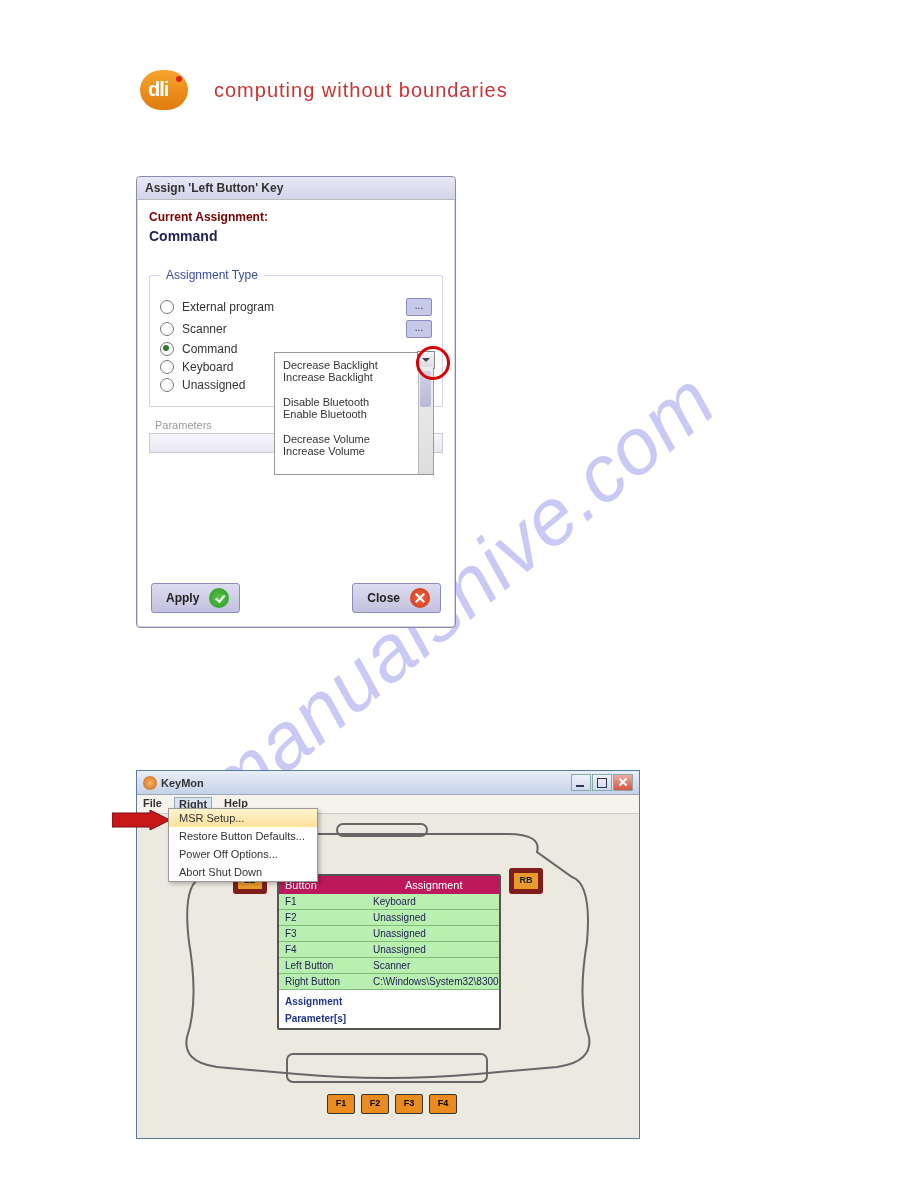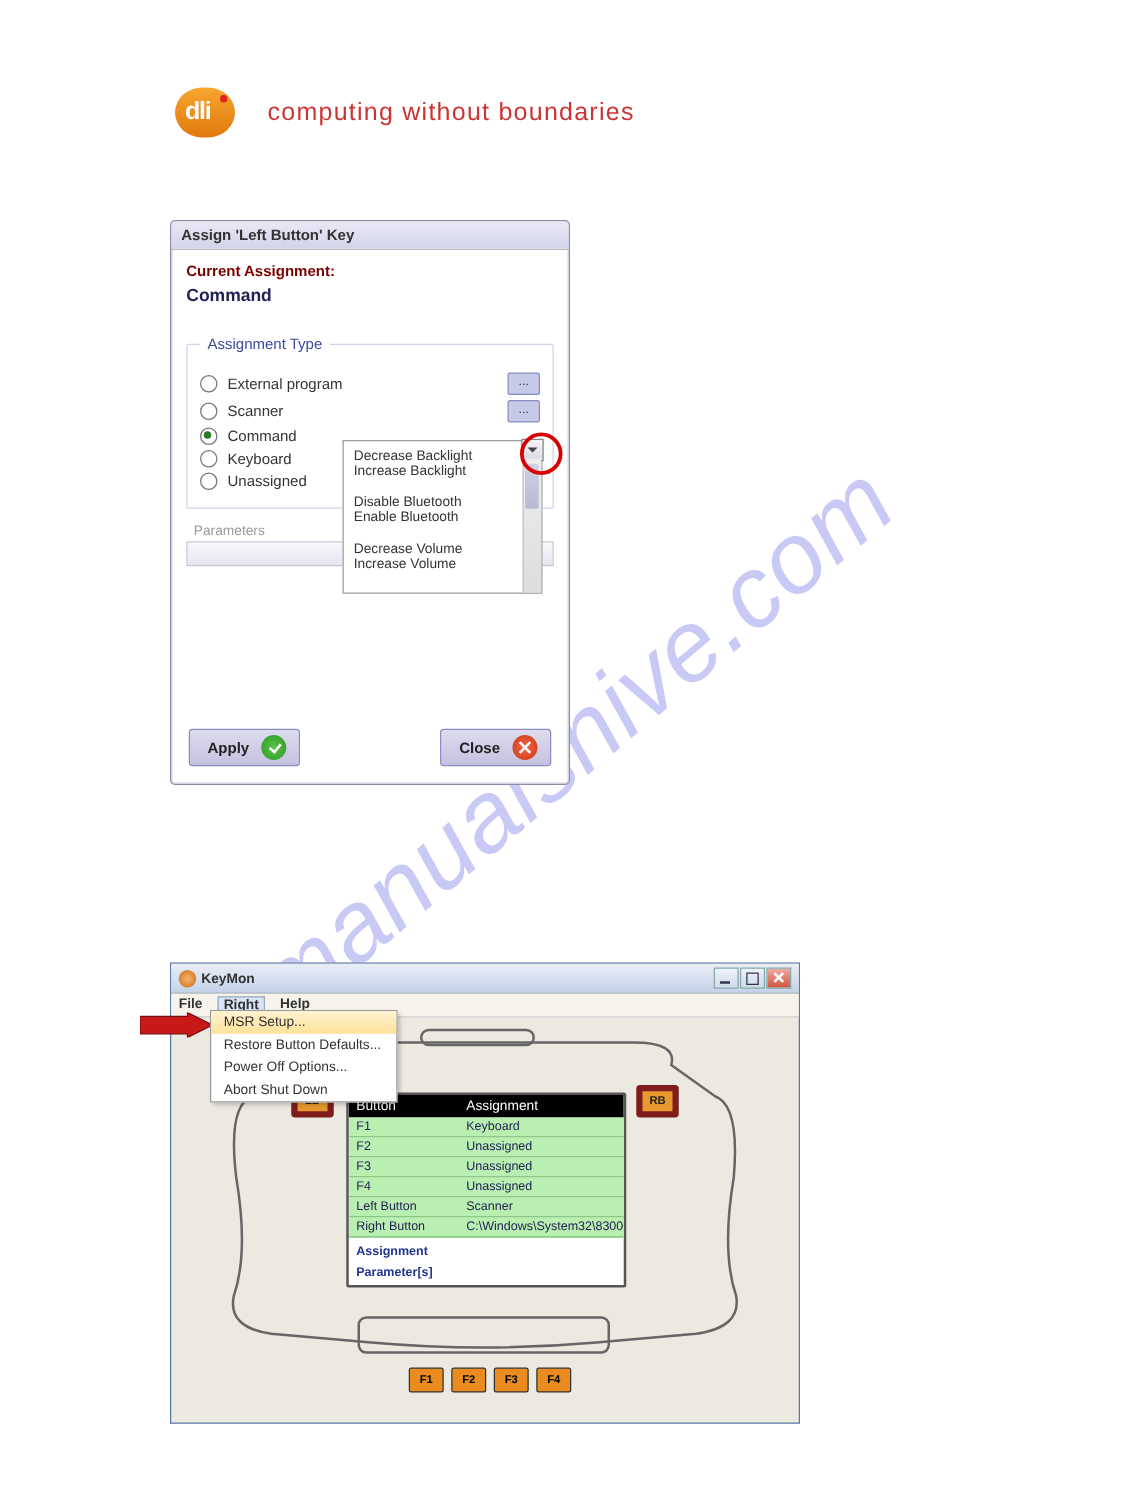--- a/index.html
+++ b/index.html
@@ -76,21 +76,21 @@
   .mi + .mi { }
 
   .device-area { padding:14px 20px 20px; position:relative; height:290px;}
   .device-outline{ position:absolute; left:40px; top:8px; width:420px; height:270px;}
   .device-outline svg{width:100%;height:100%;}
 
   .lb-chip,.rb-chip{ position:absolute; top:54px; width:24px; height:16px; background:#e99a2e; border:5px solid #7f1d1d; border-radius:3px; font-size:9px; font-weight:bold; text-align:center; line-height:15px; color:#222;}
   .lb-chip{ left:96px;} .rb-chip{ right:96px;}
 
   .screen{ position:absolute; left:140px; top:60px; width:220px; height:152px; border:2px solid #555; border-radius:2px; background:#fff; overflow:hidden;}
-  .tbl-h { display:flex; background:#000000; color:#fff; font-size:11px;}
+  .tbl-h { display:flex; background:#be185d; color:#fff; font-size:11px;gap:32px;}
   .tbl-h .c1{ width:76px; padding:3px 6px;} .tbl-h .c2{ flex:1; padding:3px 6px;}
   .tbl-r { display:flex; background:#b9efb0; border-bottom:1px solid #7dbb76; color:#225; font-size:10px;}
   .tbl-r .c1{ width:76px; padding:2px 6px;} .tbl-r .c2{ flex:1; padding:2px 6px; white-space:nowrap; overflow:hidden;}
   .meta{ padding:6px 6px 0; color:#20338f; font-weight:bold; font-size:10px;}
 
   .f-btns{ position:absolute; left:190px; bottom:24px; display:flex; gap:6px;}
   .f-btn{ width:26px; height:18px; background:#e98b1e; border:1px solid #333; border-radius:2px; font-size:9px; font-weight:bold; text-align:center; line-height:17px;}
 
 </style>
 </head>

